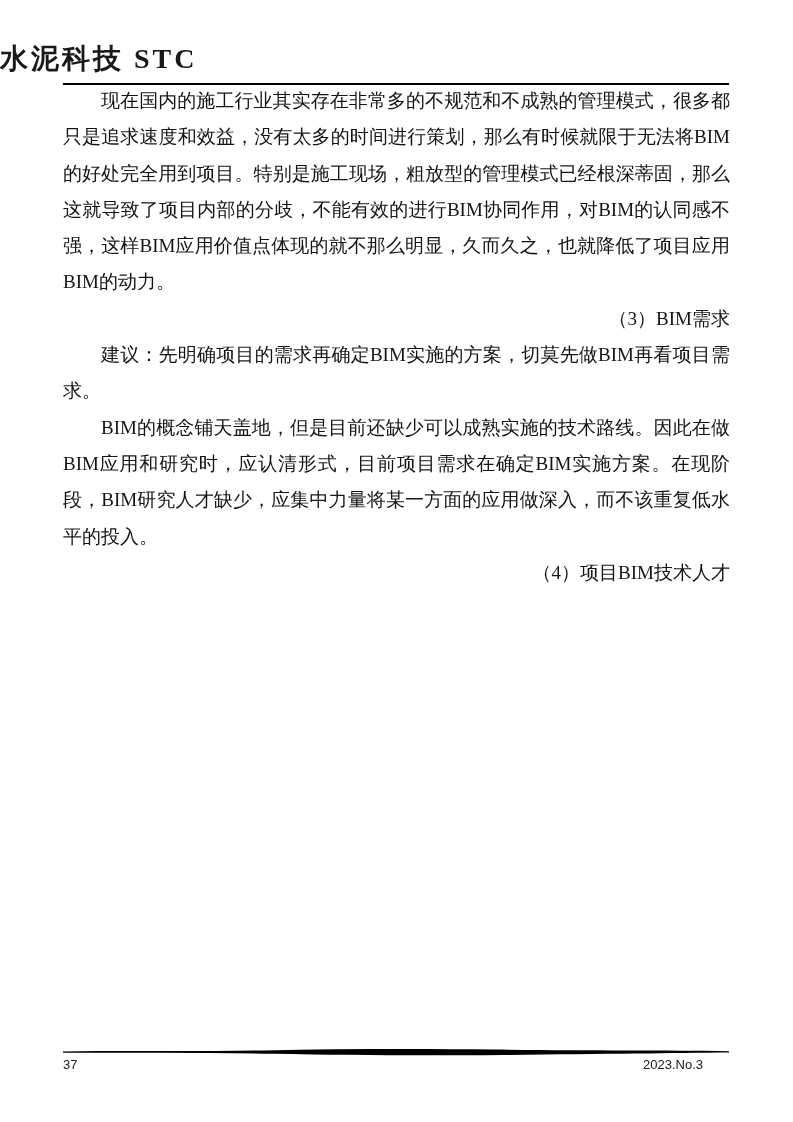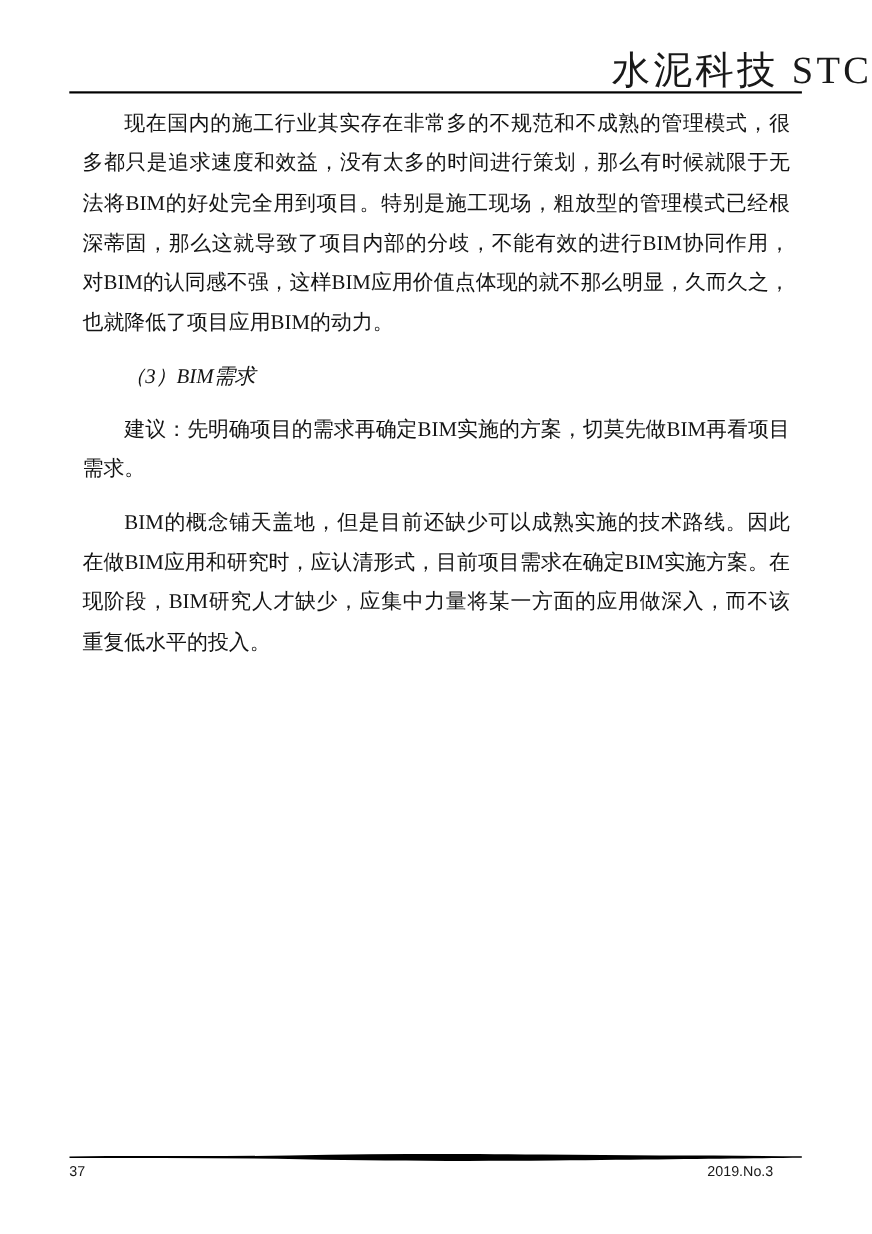--- a/index.html
+++ b/index.html
@@ -16,24 +16,24 @@
     font-family: "Liberation Serif", "DejaVu Serif", serif;
     color: #141414;
     overflow: hidden;
   }
   
   .journal-title {
     position: absolute;
     top: 40px;
     left: 0;
     width: 100%;
-    text-align: right;
-    font-size: 35px;
+    text-align: left;
+    font-size: 28px;
     letter-spacing: 3px;
-    font-weight: 400;
+    font-weight: 700;
     color: #191919;
   }
   .header-rule {
     position: absolute;
     top: 83px;
     left: 63px;
     width: 666px;
     height: 2px;
     background: #000;
   }
@@ -42,27 +42,26 @@
     position: absolute;
     top: 83px;
     left: 63px;
     width: 667px;
     font-size: 19px;
     line-height: 36.3px;
     text-align: justify;
     text-justify: inter-ideograph;
   }
   .article-body p {
-    margin: 12px;
+    margin: 0;
     text-indent: 2em;
     word-break: break-all;
   }
   .article-body p.section-heading {
-    text-align: left;
-    font-style: italic;
+    text-align: right;
   }
   
   .footer-rule {
     position: absolute;
     top: 1048px;
     left: 63px;
     width: 666px;
     height: 8px;
   }
   .footer-text {
@@ -92,30 +91,31 @@
 <div class="page">
 
   <div class="journal-title">水泥科技 STC</div>
   <div class="header-rule"></div>
 
   <div class="article-body">
     <p>现在国内的施工行业其实存在非常多的不规范和不成熟的管理模式，很多都只是追求速度和效益，没有太多的时间进行策划，那么有时候就限于无法将BIM的好处完全用到项目。特别是施工现场，粗放型的管理模式已经根深蒂固，那么这就导致了项目内部的分歧，不能有效的进行BIM协同作用，对BIM的认同感不强，这样BIM应用价值点体现的就不那么明显，久而久之，也就降低了项目应用BIM的动力。</p>
     <p class="section-heading">（3）BIM需求</p>
     <p>建议：先明确项目的需求再确定BIM实施的方案，切莫先做BIM再看项目需求。</p>
     <p>BIM的概念铺天盖地，但是目前还缺少可以成熟实施的技术路线。因此在做BIM应用和研究时，应认清形式，目前项目需求在确定BIM实施方案。在现阶段，BIM研究人才缺少，应集中力量将某一方面的应用做深入，而不该重复低水平的投入。</p>
+    <p class="section-heading">（4）项目BIM技术人才</p>
   </div>
 
   <svg class="footer-rule" viewBox="0 0 666 8" preserveAspectRatio="none">
     <path d="M0,3.4
              C 60,2.4 130,3.6 200,2.4
              C 280,0.9 360,0.7 430,1.6
              C 520,2.8 600,2.2 666,3.2
              L666,4.6
              C 610,5.2 540,6.0 440,7.0
              C 360,7.7 290,7.4 210,5.8
              C 140,4.6 70,5.0 0,4.8 Z" fill="#000"></path>
   </svg>
   <div class="footer-text">
     <div class="page-number">37</div>
-    <div class="issue-number">2019.No.3</div>
+    <div class="issue-number">2023.No.3</div>
   </div>
 
 </div>
 
 </body></html>

